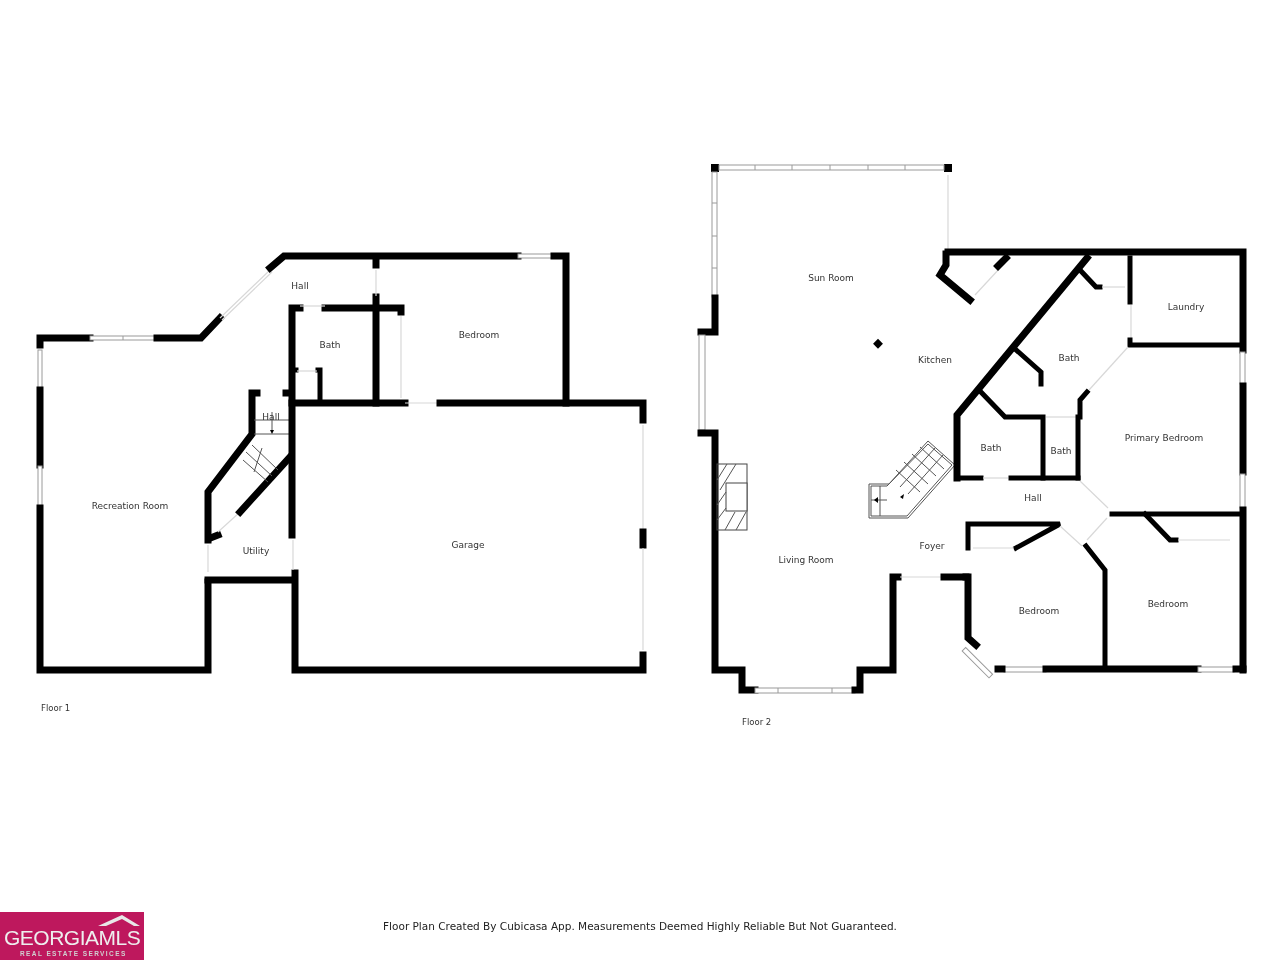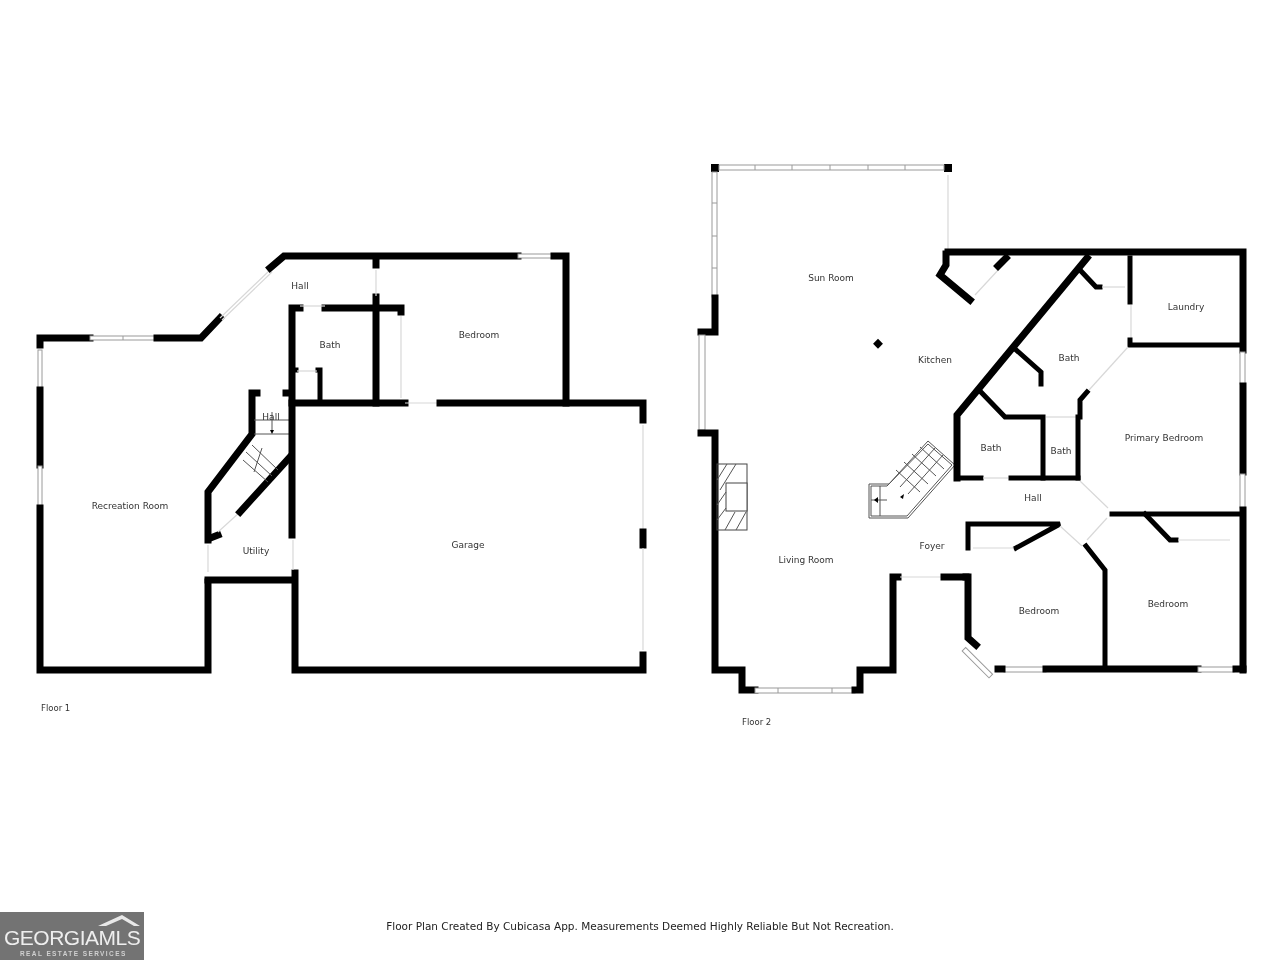--- a/index.html
+++ b/index.html
@@ -9,21 +9,21 @@
   .wall { fill: none; stroke: #000; stroke-width: 7; stroke-linecap: square; stroke-linejoin: miter; }
   .thin { fill: none; stroke: #000; stroke-width: 5; stroke-linecap: square; }
   .win  { fill: #fff; stroke: #9a9a9a; stroke-width: 1; }
   .winl { stroke: #9a9a9a; stroke-width: 1; }
   .door { stroke: #d8d8d8; stroke-width: 1.2; fill: none; }
   .stair { fill: none; stroke: #555; stroke-width: 1; }
   .room-label { font-size: 9px; fill: #333; text-anchor: middle; }
   .floor-label { font-size: 8.5px; fill: #333; }
   .footer-text { position: absolute; top: 920px; left: 0; width: 1280px; text-align: center;
                  font-size: 10.5px; color: #222; font-family: "DejaVu Sans", sans-serif; }
-  .logo { position: absolute; left: 0; top: 912px; width: 144px; height: 48px; background: #737373; }
+  .logo { position: absolute; left: 0; top: 912px; width: 144px; height: 48px; background: #be185d; }
   .logo-main { position: absolute; left: 4px; top: 14px; font-size: 21px; color: #eeeeee;
                letter-spacing: -0.5px; font-family: "Liberation Sans", sans-serif; }
   .logo-sub { position: absolute; left: 20px; top: 38px; font-size: 6.5px; color: #d0d0d0;
               letter-spacing: 1.4px; font-weight: bold; font-family: "Liberation Sans", sans-serif; }
   .logo-roof { position: absolute; left: 96px; top: 2px; }
 </style>
 </head>
 <body>
 
 <svg class="plan" width="1280" height="960" viewBox="0 0 1280 960">
@@ -201,21 +201,21 @@
     <text class="room-label" x="1164" y="441">Primary Bedroom</text>
     <text class="room-label" x="1033" y="501">Hall</text>
     <text class="room-label" x="932" y="549">Foyer</text>
     <text class="room-label" x="806" y="563">Living Room</text>
     <text class="room-label" x="1039" y="614">Bedroom</text>
     <text class="room-label" x="1168" y="607">Bedroom</text>
     <text class="floor-label" x="742" y="725">Floor 2</text>
   </g>
 </svg>
 
-<div class="footer-text">Floor Plan Created By Cubicasa App. Measurements Deemed Highly Reliable But Not Recreation.</div>
+<div class="footer-text">Floor Plan Created By Cubicasa App. Measurements Deemed Highly Reliable But Not Guaranteed.</div>
 
 <div class="logo">
   <svg class="logo-roof" width="46" height="14" viewBox="0 0 46 14">
     <polygon points="2,12 26,1 44,12 38,12 26,5 10,12" fill="#e8e8e8"></polygon>
   </svg>
   <span class="logo-main">GEORGIAMLS</span>
   <span class="logo-sub">REAL ESTATE SERVICES</span>
 </div>
 
 </body></html>

